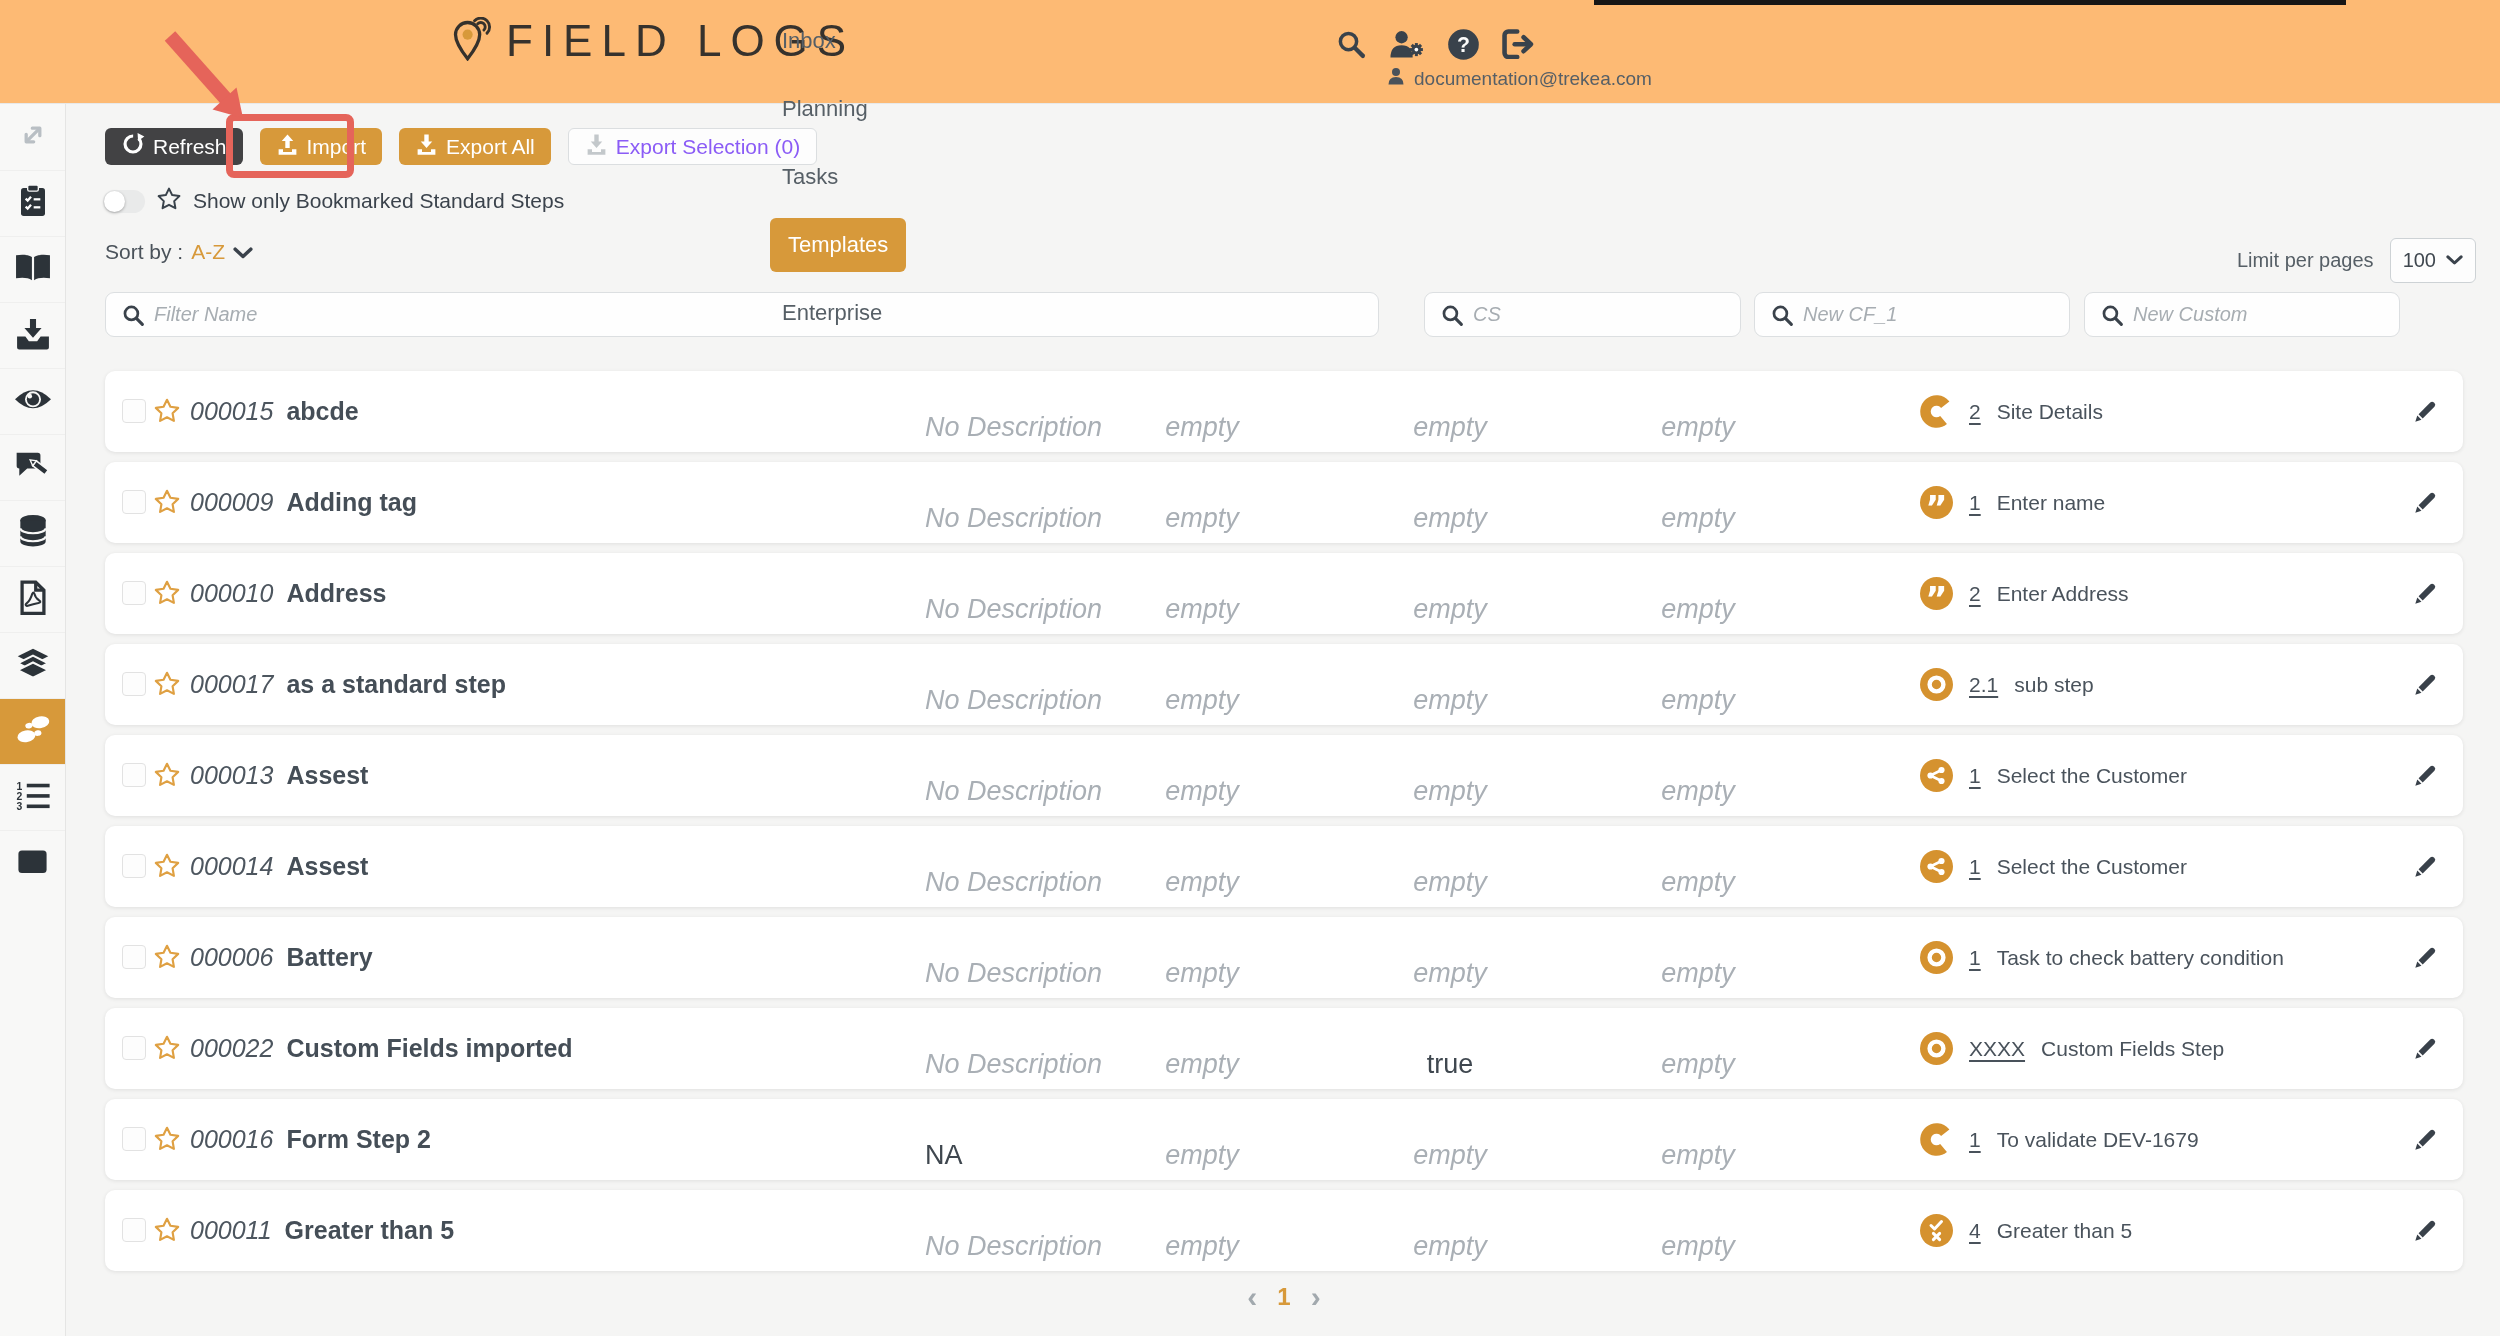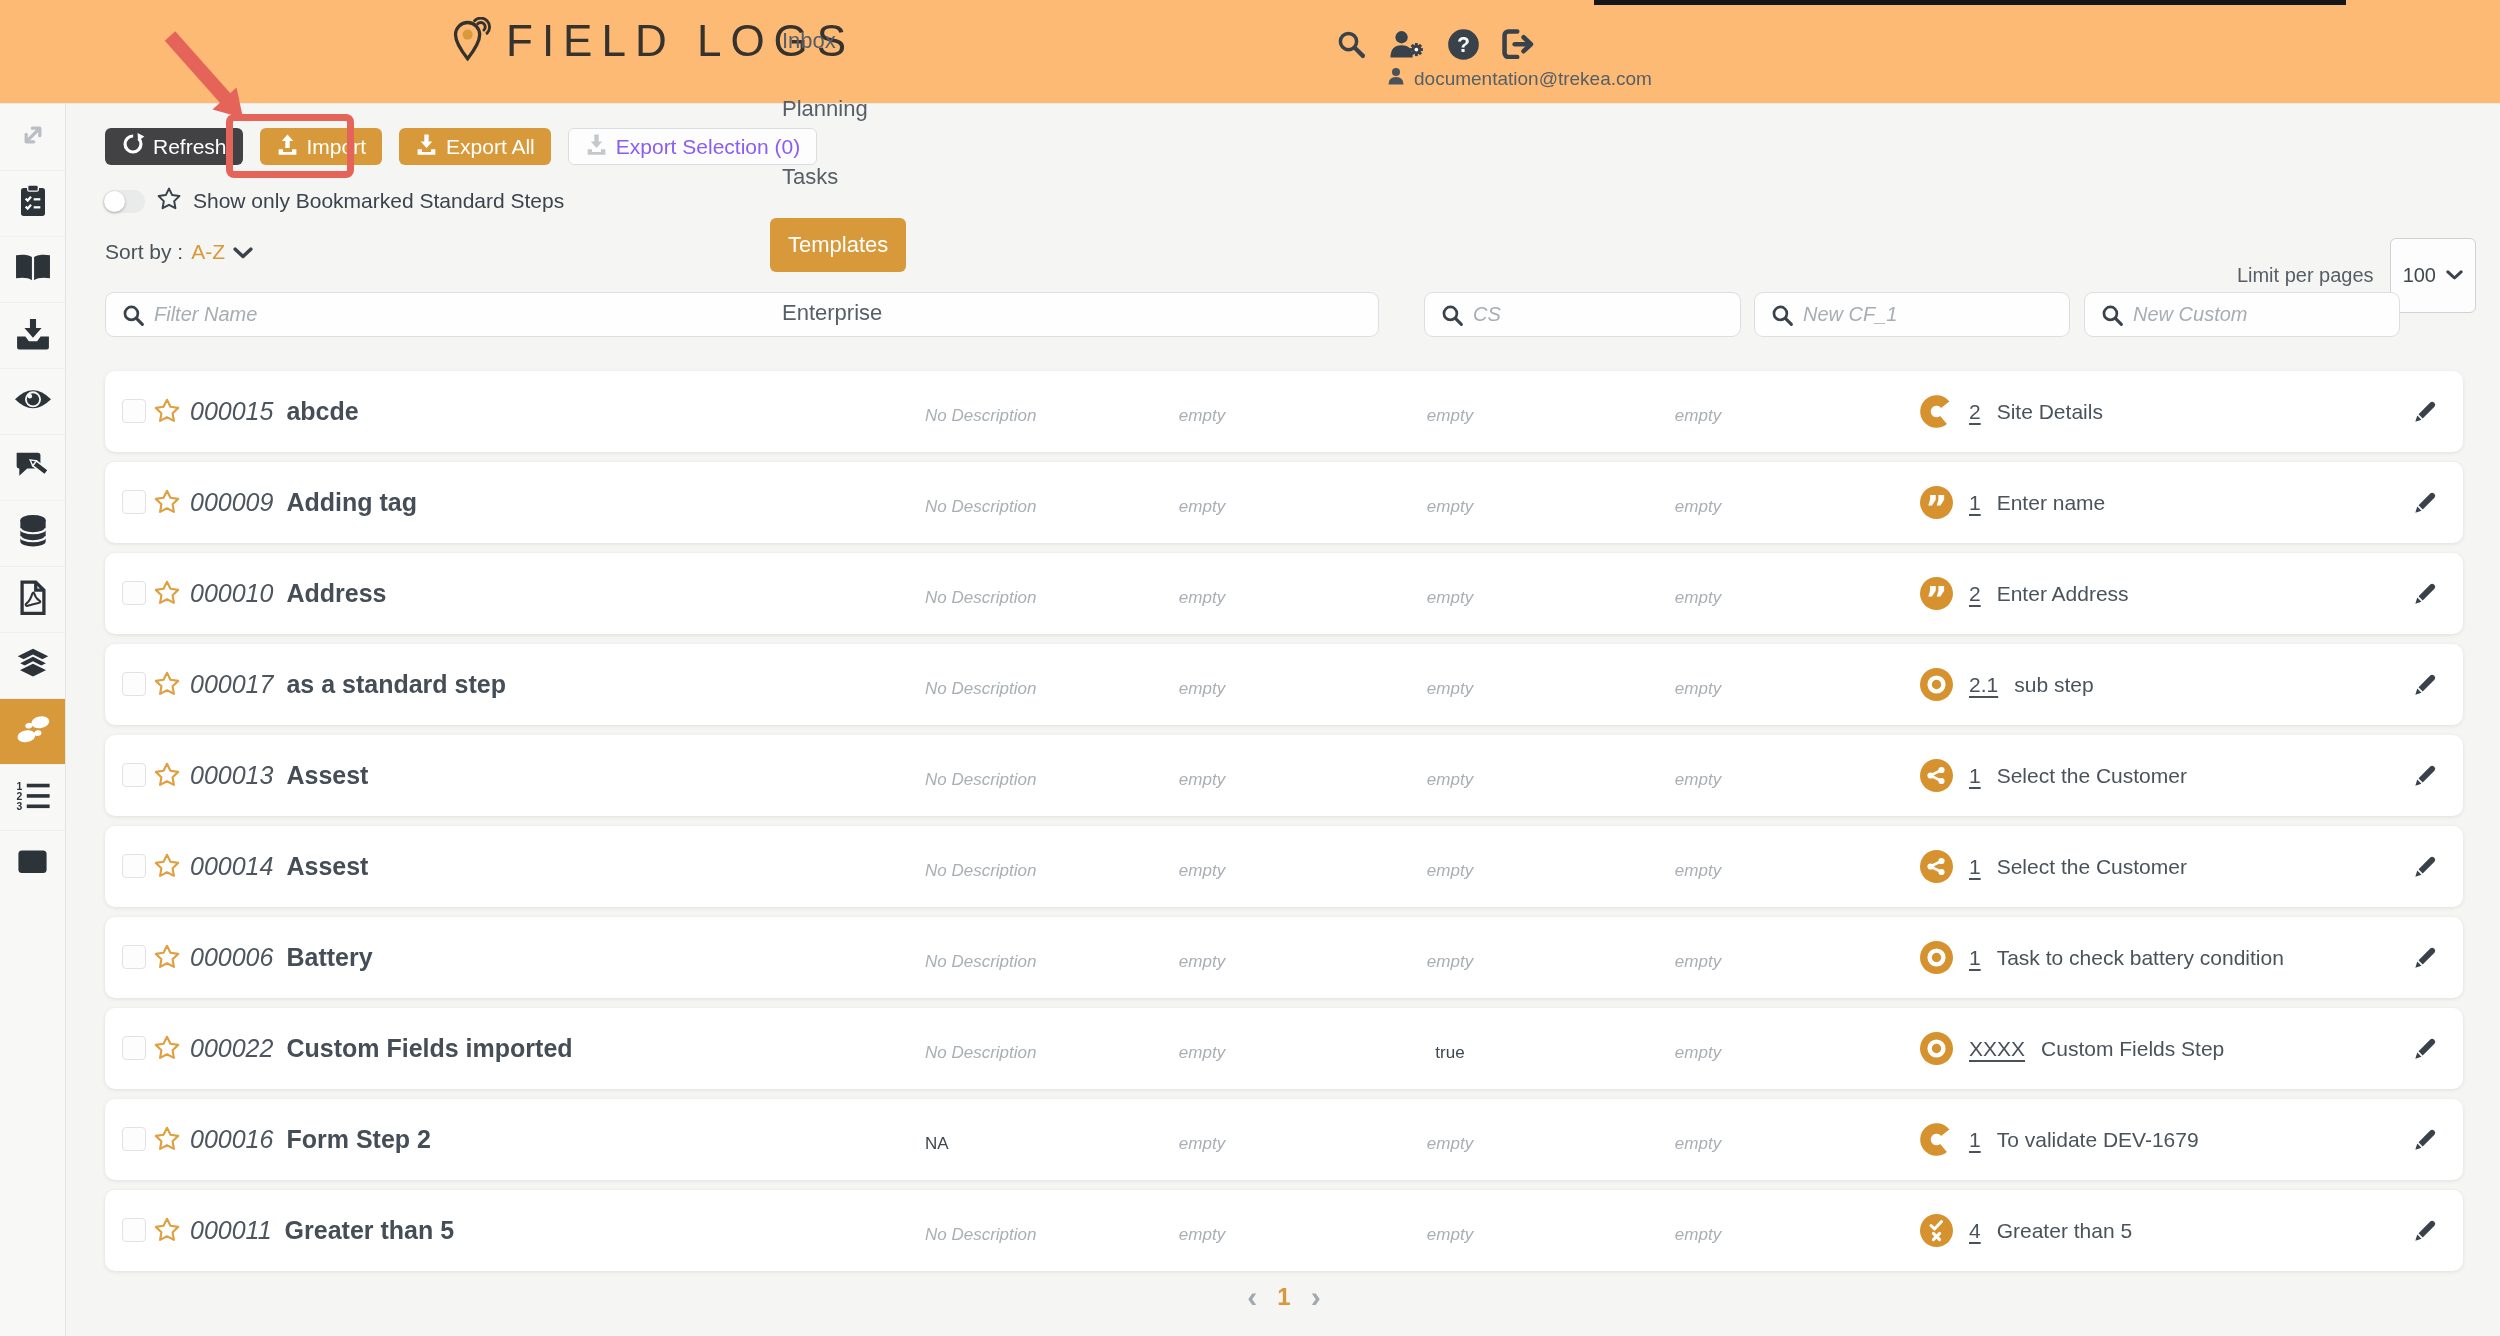--- a/index.html
+++ b/index.html
@@ -38,41 +38,41 @@
   
   .bookmark-row { position:absolute; left:103px; top:186px; display:flex; align-items:center; gap:11px; }
   .toggle { position:relative; width:42px; height:23px; border-radius:12px; background:#e9eaea; cursor:pointer; flex:0 0 auto; }
   .toggle::after { content:""; position:absolute; left:1px; top:1px; width:21px; height:21px; border-radius:50%; background:#fff; box-shadow:0 1px 3px rgba(0,0,0,.3); }
   .bookmark-label { font-size:21px; color:#3b434c; }
 
   .sort-row { position:absolute; left:105px; top:240px; display:flex; align-items:center; gap:8px; font-size:21px; color:#4a525a; cursor:pointer; }
   .sort-value { color:#d7993a; }
   .limit-group { position:absolute; right:24px; top:238px; display:flex; align-items:center; gap:16px; }
   .limit-label { font-size:20px; color:#565f66; }
-  .limit-select { display:flex; align-items:center; gap:10px; background:#fdfdfd; border:1px solid #cdd2d5; border-radius:6px; padding:25px 12px; font-size:20px; color:#3f474f; cursor:pointer; }
+  .limit-select { display:flex; align-items:center; gap:10px; background:#fdfdfd; border:1px solid #cdd2d5; border-radius:6px; padding:10px 12px; font-size:20px; color:#3f474f; cursor:pointer; }
 
   .filter-row { position:absolute; left:105px; top:292px; width:2358px; height:53px; }
   .finput { position:absolute; top:0; height:45px; background:#fefefe; border:1px solid #dcdfe1; border-radius:9px; }
   .finput input { width:100%; height:100%; border:none; background:transparent; outline:none; padding:0 14px 0 48px; font-size:20px; font-family:inherit; color:#3f474f; }
   .finput input::placeholder { font-style:italic; color:#a7adb2; opacity:1; }
   .finput .mag { position:absolute; left:15px; top:10px; pointer-events:none; }
   .fi-name { left:0; width:1274px; }
   .fi-cs { left:1319px; width:317px; }
   .fi-cf1 { left:1649px; width:316px; }
   .fi-custom { left:1979px; width:316px; }
 
   
   .rows { position:absolute; left:105px; top:371px; width:2358px; }
   .card { position:relative; width:2358px; height:81px; background:#fff; border-radius:10px; box-shadow:0 1px 4px rgba(0,0,0,.09); margin-bottom:10px; }
   .chk { position:absolute; left:17px; top:28px; width:24px; height:24px; border:1px solid #e2e2e2; border-radius:4px; background:#fdfdfd; cursor:pointer; }
   .star { position:absolute; left:48px; top:26px; cursor:pointer; }
   .title { position:absolute; left:85px; top:0; height:81px; display:flex; align-items:center; gap:13px; white-space:nowrap; }
   .rid { font-size:25px; font-style:italic; color:#4d565f; }
   .rname { font-size:25px; font-weight:bold; color:#454e57; }
-  .cell { position:absolute; top:4px; height:81px; display:flex; align-items:center; font-size:17px; color:#3f474f; }
+  .cell { position:absolute; top:16px; height:81px; display:flex; align-items:center; font-size:27px; color:#3f474f; }
   .cell.muted { color:#a9afb5; font-style:italic; }
   .desc { left:820px; width:270px; }
   .c1 { left:1027px; width:140px; justify-content:center; }
   .c2 { left:1275px; width:140px; justify-content:center; }
   .c3 { left:1523px; width:140px; justify-content:center; }
   .step { position:absolute; left:1815px; top:0; height:81px; display:flex; align-items:center; gap:16px; white-space:nowrap; }
   .sicon { width:33px; height:33px; flex:0 0 auto; }
   .snum { font-size:21px; color:#49525b; text-decoration:underline; text-underline-offset:4px; cursor:pointer; }
   .sname { font-size:21px; color:#4a535c; }
   .edit { position:absolute; right:24px; top:27px; background:none; border:none; cursor:pointer; }

